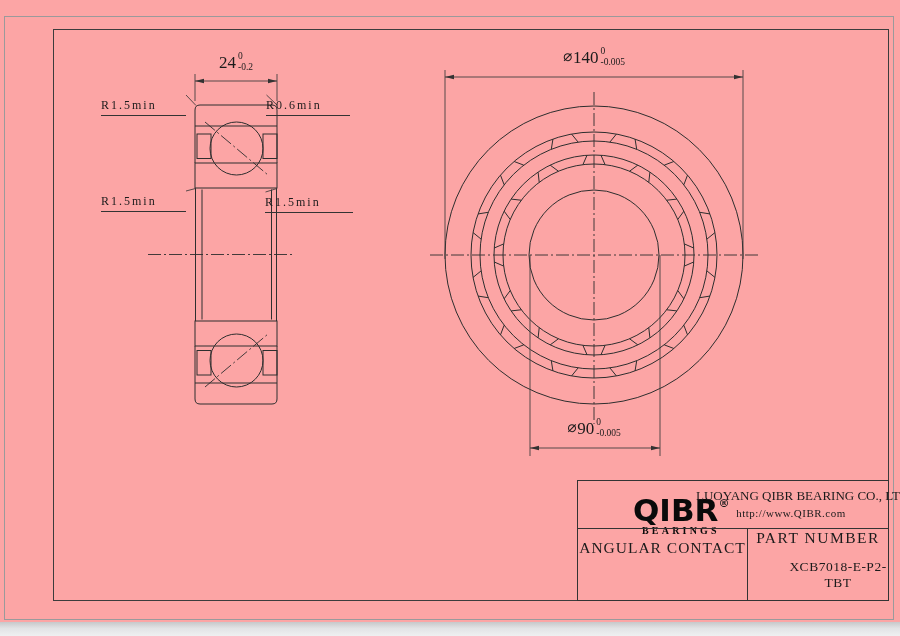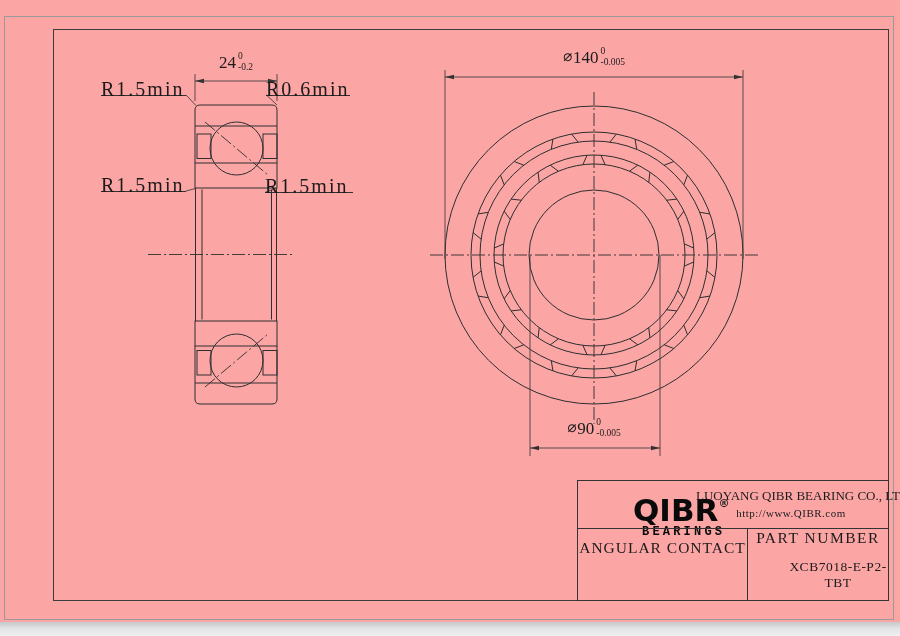--- a/index.html
+++ b/index.html
@@ -14,31 +14,31 @@
   svg.dwg{position:absolute;left:0;top:0;}
   .ln{stroke:#2e2e2e;stroke-width:1;fill:none;}
   .cl{stroke:#2e2e2e;stroke-width:0.9;fill:none;stroke-dasharray:13 3 2 3;}
   .dl{stroke:#3a3a3a;stroke-width:0.85;fill:none;}
   .ar{fill:#333;stroke:none;}
   .dim{position:absolute;display:flex;align-items:flex-start;justify-content:center;
        font-size:17px;line-height:1;}
   .dim .sym{font-family:"DejaVu Sans",sans-serif;font-size:15px;margin-right:1px;}
   .tolstack{display:flex;flex-direction:column;font-size:9.5px;line-height:1.15;
        margin-left:2px;margin-top:-3px;text-align:left;}
-  .rlbl{position:absolute;font-size:20px;letter-spacing:2px;height:17px;
-       border-bottom:1.2px solid #333;white-space:nowrap;}
+  .rlbl{position:absolute;font-size:12px;letter-spacing:2px;height:17px;
+       border-bottom:1.2px solid #333;white-space:nowrap;margin-top:20px;}
   .tb{position:absolute;left:577px;top:480px;width:312px;height:121px;
        border:1.6px solid #333;box-sizing:border-box;}
   .tb-logo{position:absolute;left:7px;top:14px;line-height:1;margin-left:48px;}
   .tb-brand{font-family:"DejaVu Sans","Liberation Sans",sans-serif;font-weight:900;
        font-size:31px;letter-spacing:0px;color:#0a0a0a;}
   .tb-reg{font-family:"DejaVu Sans",sans-serif;font-size:11px;font-weight:700;
        vertical-align:14px;}
-  .tb-sub{font-family:Liberation Mono, monospace;font-weight:700;
-       font-size:12px;letter-spacing:3.2px;margin:0 0 0 9px;color:#0a0a0a;}
+  .tb-sub{font-family:Liberation Serif, serif;font-weight:700;
+       font-size:10px;letter-spacing:3.2px;margin:0 0 0 9px;color:#0a0a0a;}
   .tb-company{position:absolute;left:118px;top:7px;width:190px;text-align:center;
        font-size:13px;white-space:nowrap;}
   .tb-url{position:absolute;left:118px;top:26px;width:190px;text-align:center;
        font-size:11px;letter-spacing:0.5px;white-space:nowrap;}
   .tb-rowdiv{position:absolute;left:0;right:0;top:47px;border-top:1.3px solid #333;}
   .tb-vdiv{position:absolute;left:169px;top:47px;bottom:0;border-left:1.3px solid #333;}
   .tb-cellL{position:absolute;left:0;top:48px;width:169px;height:70px;text-align:center;font-family:Liberation Serif, serif;}
   .tb-cellR{position:absolute;left:170px;top:48px;right:0;height:70px;text-align:center;}
   .tb-prod{font-size:15.5px;letter-spacing:1px;margin-top:10px;}
   .tb-prod2{font-size:15.5px;letter-spacing:1px;margin-top:9px;}

